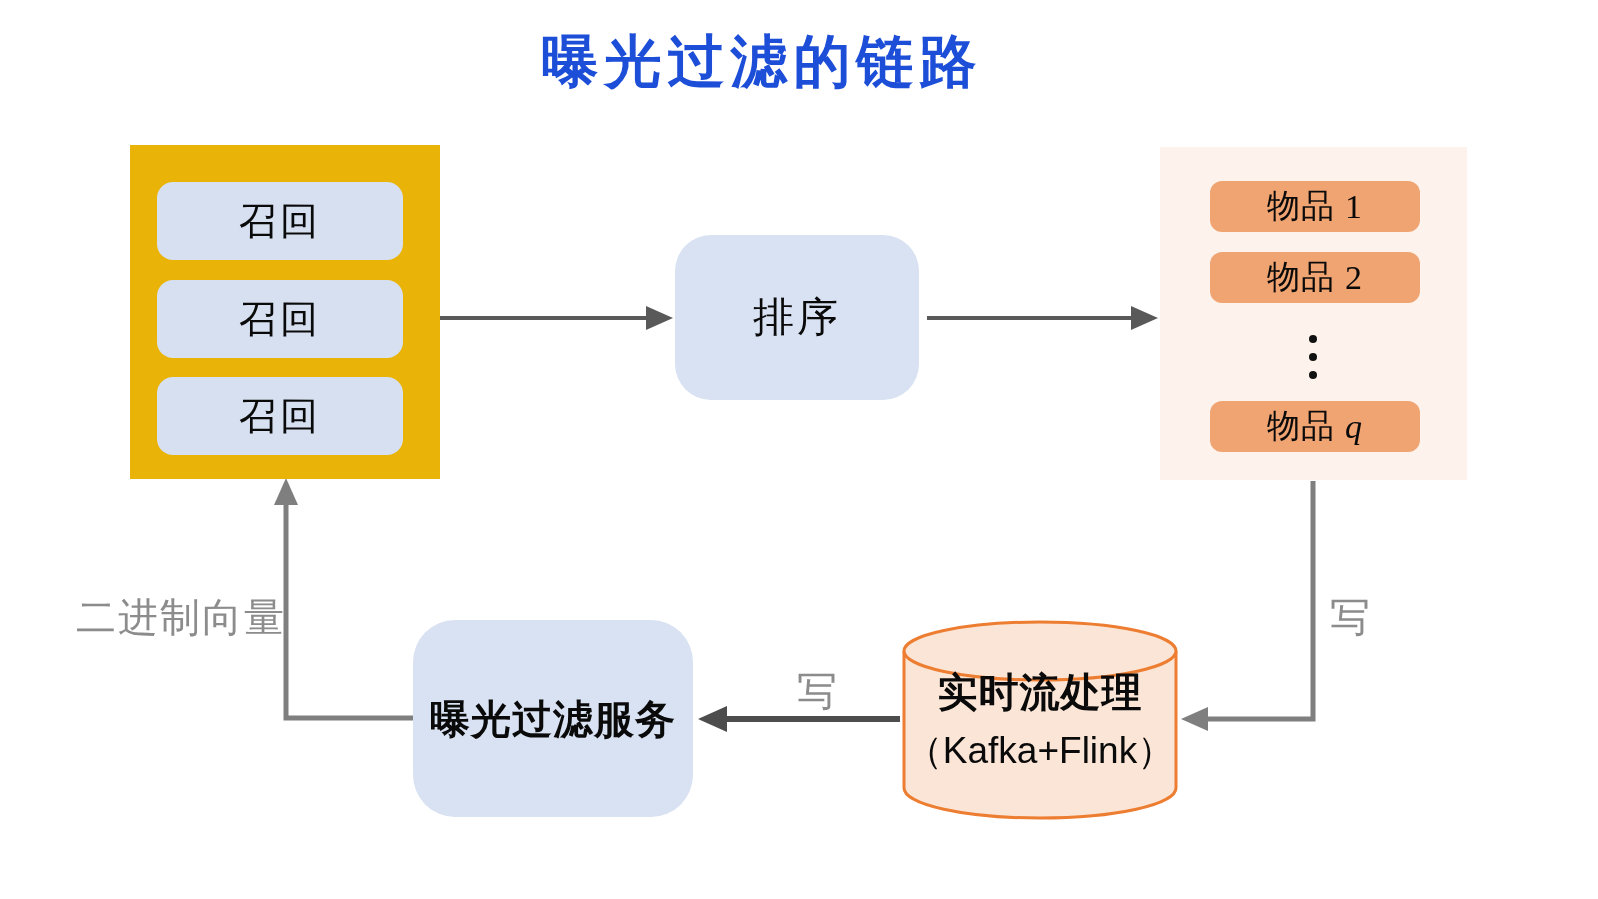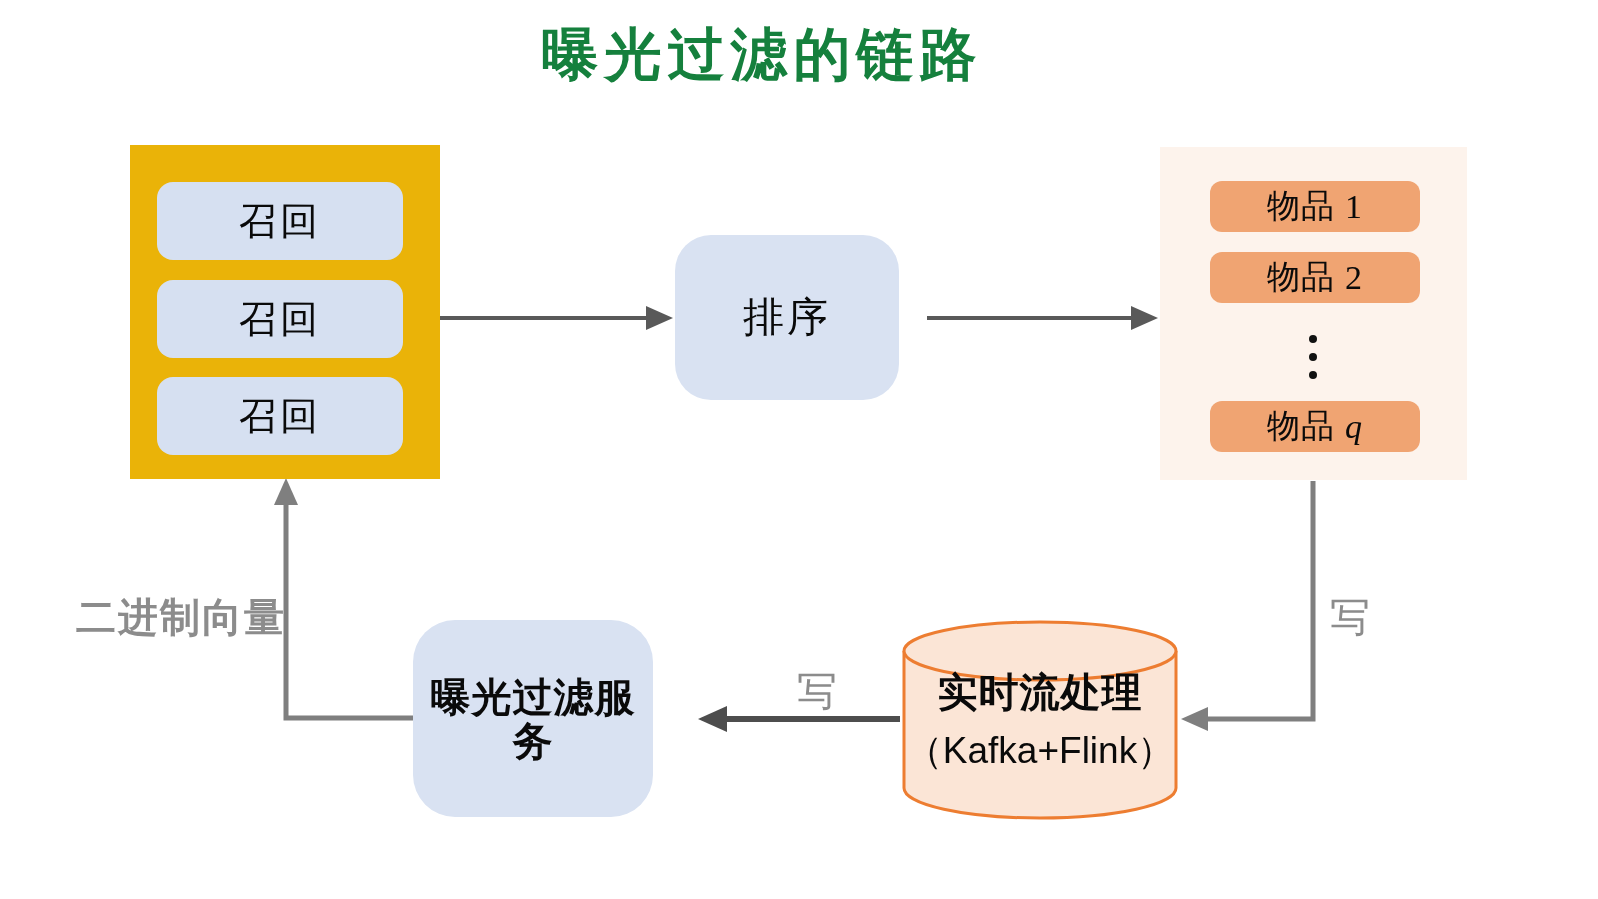--- a/index.html
+++ b/index.html
@@ -3,68 +3,68 @@
 <meta charset="utf-8">
 <style>
   html,body{margin:0;padding:0;background:#fff;}
   #canvas{
     position:relative;width:1598px;height:899px;background:#ffffff;
     font-family:"Liberation Sans",sans-serif;overflow:hidden;
   }
   .abs{position:absolute;}
   
   #title{
-    left:762px;top:17px;transform:translateX(-50%);
-    font-size:57px;font-weight:700;color:#15803d;white-space:nowrap;
+    left:762px;top:24px;transform:translateX(-50%);
+    font-size:57px;font-weight:700;color:#1d4ed8;white-space:nowrap;
     letter-spacing:6px;font-family:"Liberation Serif","Liberation Sans",serif;
   }
   
   .panel{position:absolute;}
   #recall-panel{left:130px;top:145px;width:310px;height:334px;background:#eab308;}
   #items-panel{left:1160px;top:147px;width:307px;height:333px;background:#fdf3ec;}
   
   .node{position:absolute;display:flex;align-items:center;justify-content:center;color:#0a0a0a;}
   .recall-box{
     left:27px;width:246px;height:78px;border-radius:16px;background:#d6e0f1;
     font-size:38px;letter-spacing:3px;
   }
   #recall-1{top:37px;} #recall-2{top:135px;} #recall-3{top:232px;}
   #ranking-box{
-    left:675px;top:235px;width:224px;height:165px;border-radius:36px;background:#d9e2f2;
+    left:675px;top:235px;width:244px;height:165px;border-radius:36px;background:#d9e2f2;
     font-size:41px;font-weight:500;letter-spacing:3px;
   }
   .item-box{
     left:50px;width:210px;height:51px;border-radius:12px;background:#f0a472;
     font-size:33px;letter-spacing:1px;
   }
   #item-1{top:34px;} #item-2{top:105px;} #item-q{top:254px;}
   .item-num{font-family:"Liberation Serif",serif;font-size:34px;margin-left:10px;}
   .item-num.it{font-style:italic;}
   #dots{left:149px;top:188px;display:flex;flex-direction:column;gap:10px;}
   #dots span{width:8px;height:8px;border-radius:50%;background:#111;display:block;}
   
   #service-box{
-    left:413px;top:620px;width:240px;height:197px;border-radius:42px;background:#d9e2f2;
+    left:413px;top:620px;width:280px;height:197px;border-radius:42px;background:#d9e2f2;
     display:flex;flex-direction:column;align-items:center;justify-content:center;
     color:#0a0a0a;text-align:center;
   }
   #service-box .main{font-size:40px;font-weight:700;letter-spacing:1px;line-height:1.1;}
   #service-box .sub{font-size:29px;margin-top:4px;}
   
   #cylinder{left:900px;top:618px;width:280px;height:206px;}
   #cylinder-text{
     left:900px;top:648px;width:280px;height:150px;
     display:flex;flex-direction:column;align-items:center;justify-content:center;
     color:#0a0a0a;text-align:center;
   }
   #cylinder-text .main{font-size:40px;font-weight:700;letter-spacing:1px;line-height:1.1;}
   #cylinder-text .sub{font-size:37px;margin-top:12px;}
   
   .edge-label{position:absolute;color:#8c8c8c;font-size:40px;white-space:nowrap;}
-  #label-binary{left:76px;top:590px;letter-spacing:2px;font-weight:bold;}
+  #label-binary{left:76px;top:590px;letter-spacing:2px;}
   #label-write-mid{left:797px;top:664px;}
   #label-write-right{left:1330px;top:590px;}
   
   #arrows{left:0;top:0;width:1598px;height:899px;pointer-events:none;}
 </style>
 </head>
 <body>
 
 <div id="canvas">
 

